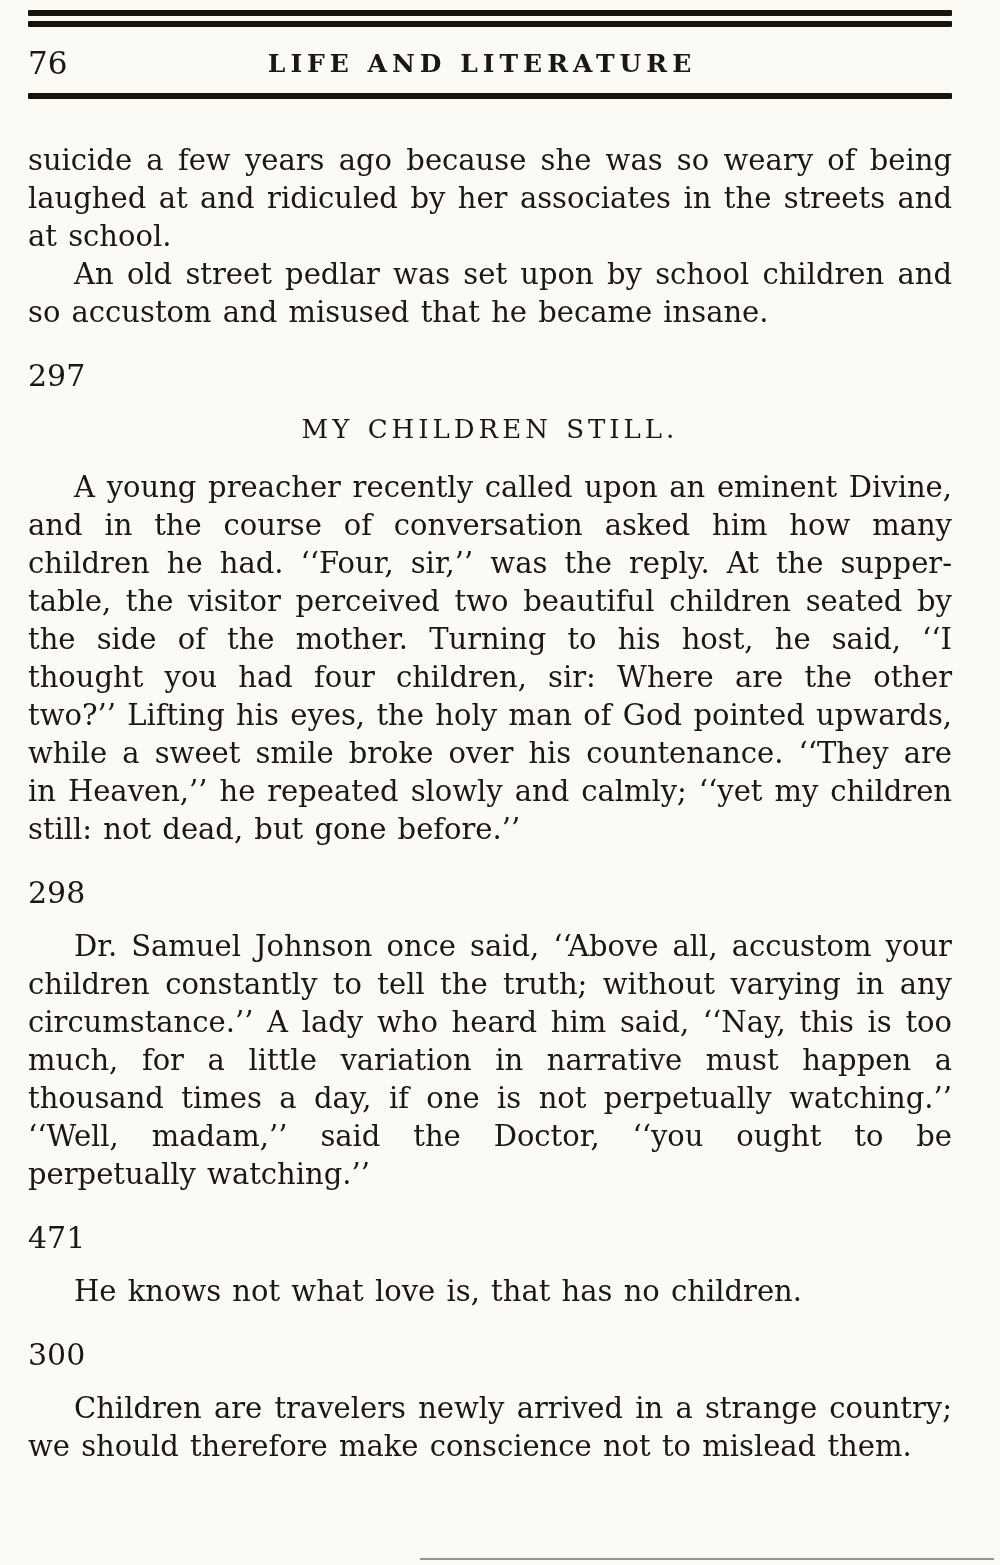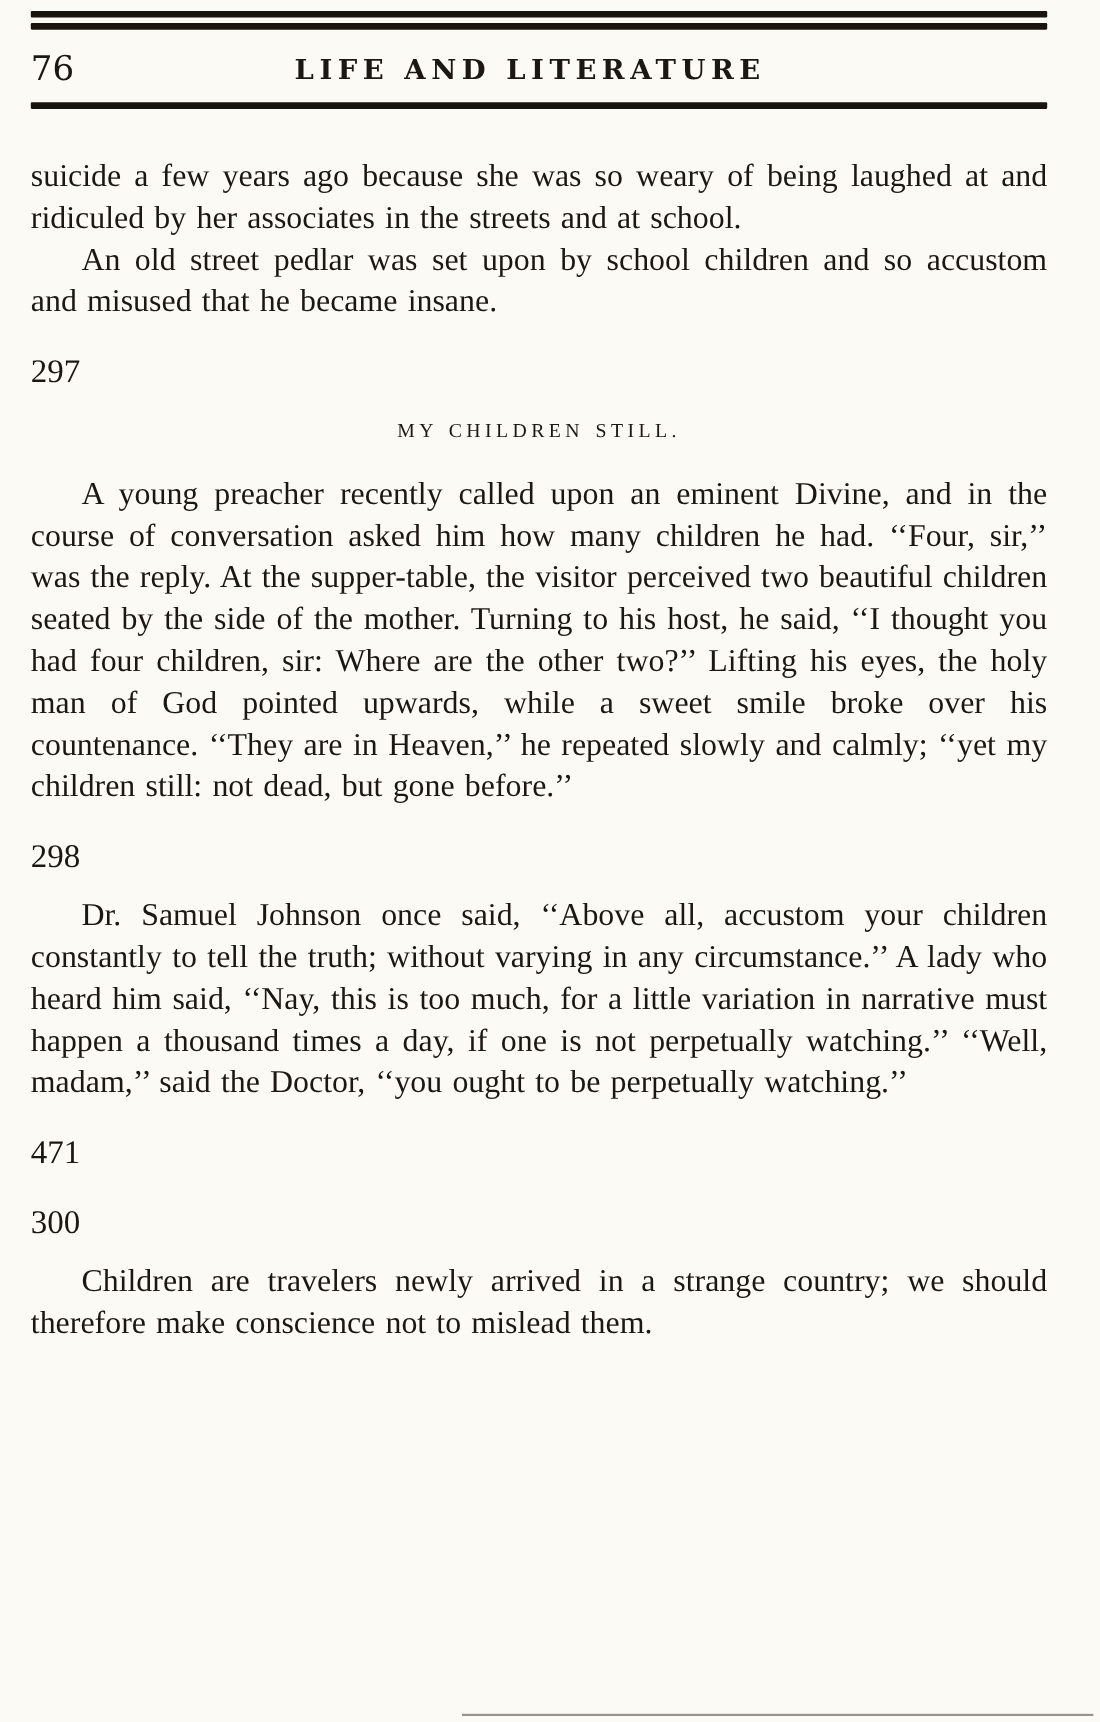--- a/index.html
+++ b/index.html
@@ -51,35 +51,34 @@
     height: 6px;
     background: #19140e;
     border-radius: 1px;
   }
   main {
     padding-top: 42px;
     font-size: 29px;
     line-height: 38px;
     text-align: justify;
     word-spacing: 2px;
-    font-family: Liberation Serif, serif;
   }
   main p {
     margin: 0;
     text-indent: 46px;
   }
   main p.noindent { text-indent: 0; }
   .sec-num {
     text-align: left;
     font-size: 30px;
     margin: 26px 0 15px 0;
   }
   .sec-head {
     text-align: center;
-    font-size: 18px;
+    font-size: 26px;
     letter-spacing: 4px;
     font-weight: normal;
     margin: 0 0 20px 0;
     white-space: nowrap;
   }
   .bottom-scan-line {
     position: absolute;
     bottom: 5px;
     left: 420px;
     right: 6px;
@@ -113,20 +112,21 @@
       <p>A young preacher recently called upon an eminent Divine, and in the course of conversation asked him how many children he had. ‘‘Four, sir,’’ was the reply. At the supper-table, the visitor perceived two beautiful children seated by the side of the mother. Turning to his host, he said, ‘‘I thought you had four children, sir: Where are the other two?’’ Lifting his eyes, the holy man of God pointed upwards, while a sweet smile broke over his countenance. ‘‘They are in Heaven,’’ he repeated slowly and calmly; ‘‘yet my children still: not dead, but gone before.’’</p>
     </section>
 
     <section>
       <div class="sec-num">298</div>
       <p>Dr. Samuel Johnson once said, ‘‘Above all, accustom your children constantly to tell the truth; without varying in any circumstance.’’ A lady who heard him said, ‘‘Nay, this is too much, for a little variation in narrative must happen a thousand times a day, if one is not perpetually watching.’’ ‘‘Well, madam,’’ said the Doctor, ‘‘you ought to be perpetually watching.’’</p>
     </section>
 
     <section>
       <div class="sec-num">471</div>
+      <p>He knows not what love is, that has no children.</p>
     </section>
 
     <section>
       <div class="sec-num">300</div>
       <p>Children are travelers newly arrived in a strange country; we should therefore make conscience not to mislead them.</p>
     </section>
 
   </main>
 
   <div class="bottom-scan-line"></div>

